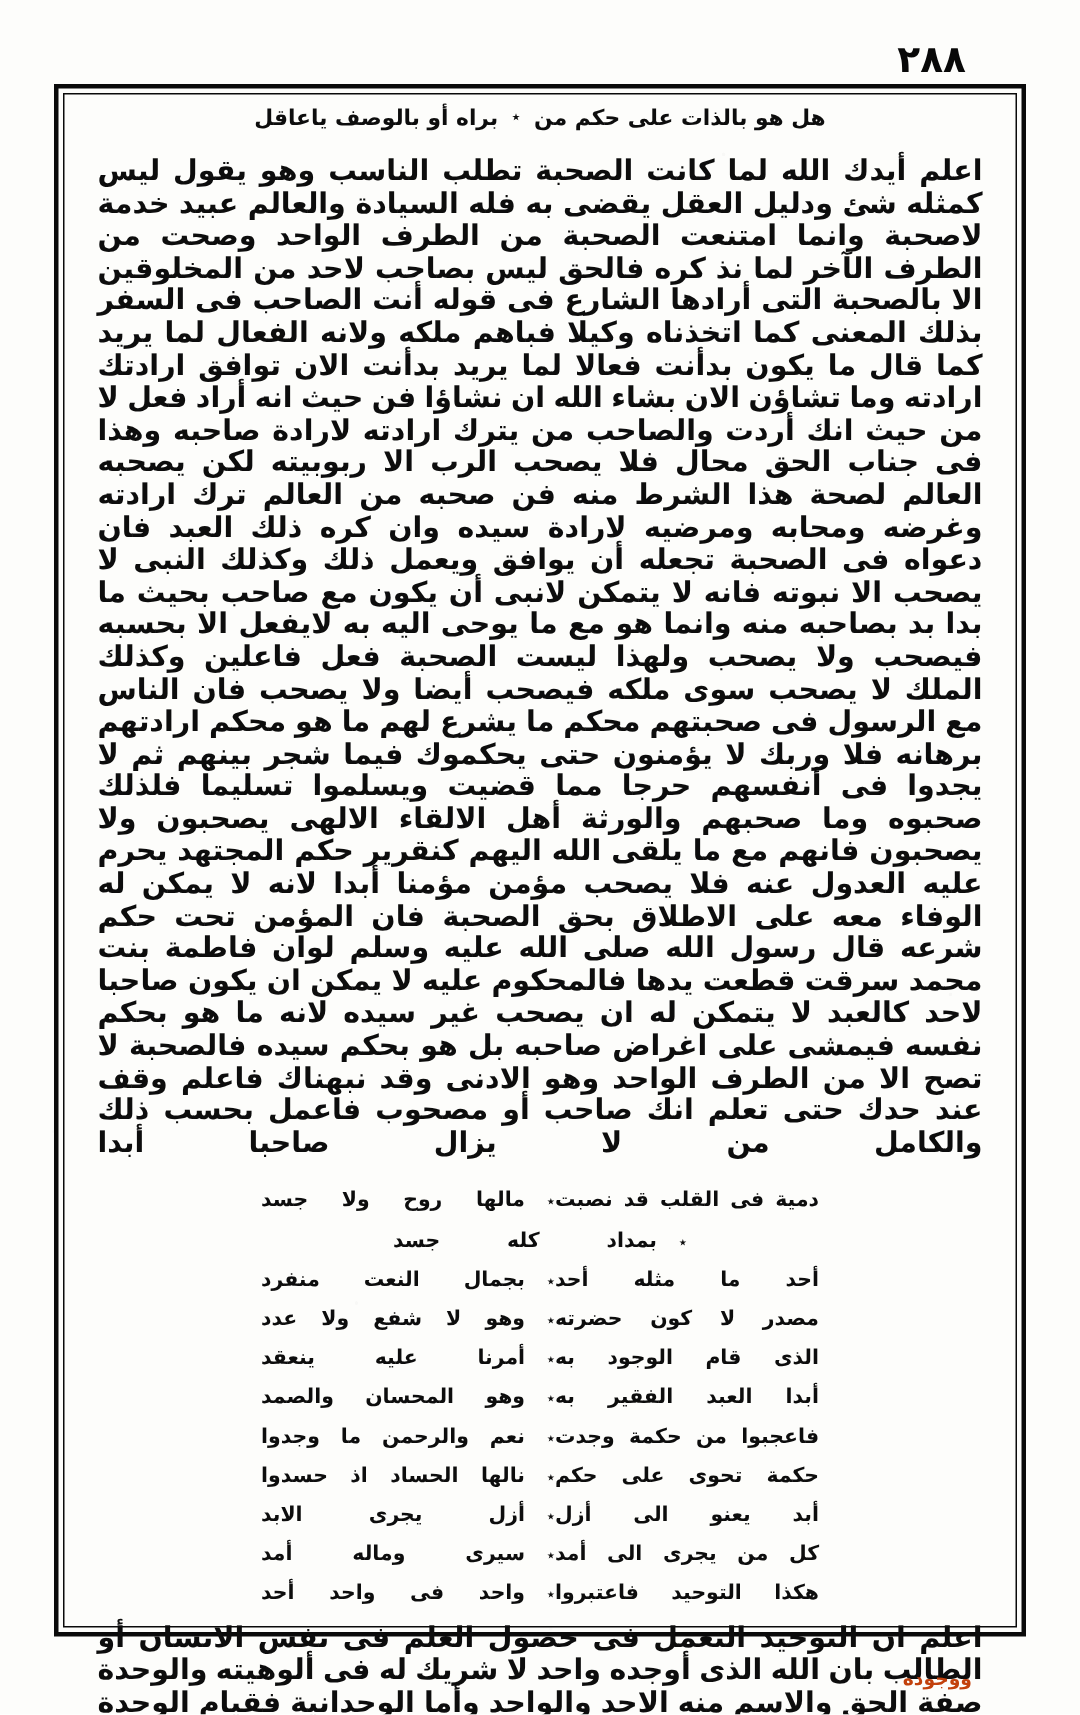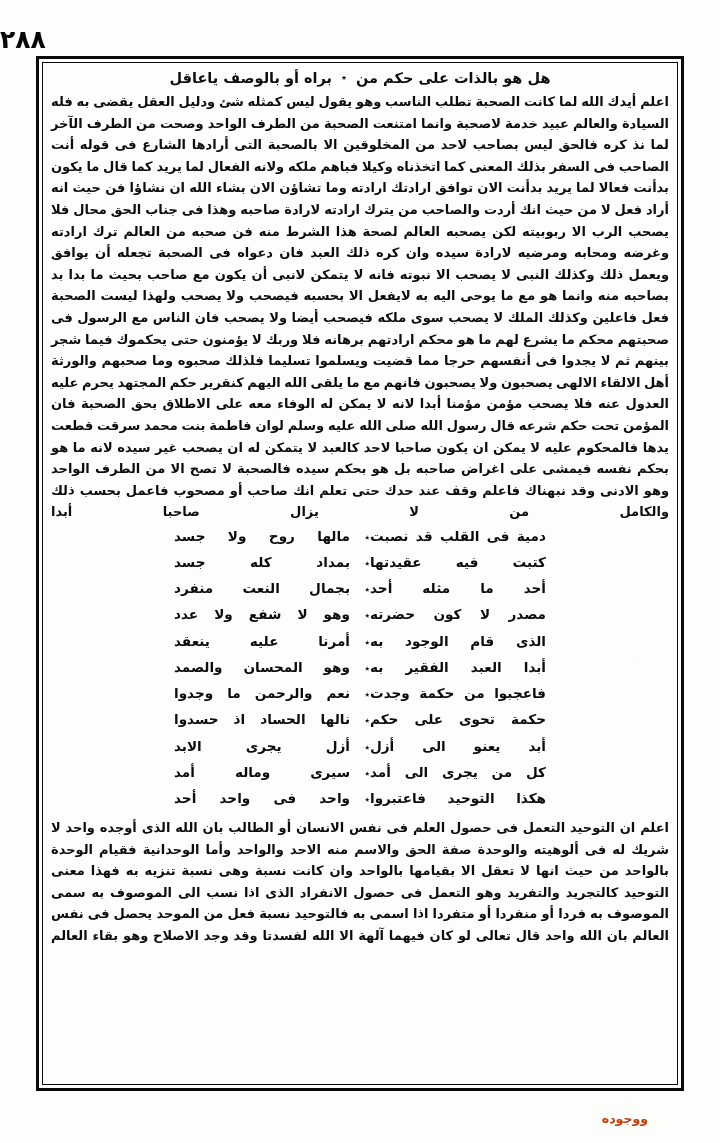--- a/index.html
+++ b/index.html
@@ -32,21 +32,21 @@
       radial-gradient(circle at 5% 66%,  rgba(0,0,0,.020) 0 1px, transparent 1.4px);
     opacity: .9;
   }
 
   
   .folio {
     position: absolute;
     top: 27px;
     left: 0;
     right: 76px;
-    text-align: left;
+    text-align: right;
     direction: rtl;
   }
   .folio-number {
     display: inline-block;
     font-size: 25px;
     font-weight: 700;
     letter-spacing: 1px;
     line-height: 1;
     color: #080808;
   }
@@ -88,26 +88,26 @@
     font-size: 14.5px;
     font-weight: 700;
     line-height: 20px;
     margin: 2px 0 3px 0;
     letter-spacing: .1px;
     white-space: nowrap;
   }
   .verse-head .sep { padding: 0 9px; font-size: 11px; vertical-align: 2px; }
 
   .prose {
-    font-size: 13px;
+    font-size: 19px;
     font-weight: 700;
     line-height: 21.6px;
     letter-spacing: -.2px;
     word-spacing: -1px;
-    margin: 1px;
+    margin: 15px;
     text-align: justify;
     text-align-last: justify;
   }
 
   
   .chapter-heading {
     text-align: center;
     text-align-last: center;
     font-size: 13.6px;
     font-weight: 700;
@@ -184,21 +184,20 @@
     <p class="prose">اعلم أيدك الله لما كانت الصحبة تطلب الناسب وهو يقول ليس كمثله شئ ودليل العقل يقضى به فله السيادة والعالم عبيد خدمة لاصحبة وانما امتنعت الصحبة من الطرف الواحد وصحت من الطرف الآخر لما نذ كره فالحق ليس بصاحب لاحد من المخلوقين الا بالصحبة التى أرادها الشارع فى قوله أنت الصاحب فى السفر بذلك المعنى كما اتخذناه وكيلا فباهم ملكه ولانه الفعال لما يريد كما قال ما يكون بدأنت فعالا لما يريد بدأنت الان توافق ارادتك ارادته وما تشاؤن الان بشاء الله ان نشاؤا فن حيث انه أراد فعل لا من حيث انك أردت والصاحب من يترك ارادته لارادة صاحبه وهذا فى جناب الحق محال فلا يصحب الرب الا ربوبيته لكن يصحبه العالم لصحة هذا الشرط منه فن صحبه من العالم ترك ارادته وغرضه ومحابه ومرضيه لارادة سيده وان كره ذلك العبد فان دعواه فى الصحبة تجعله أن يوافق ويعمل ذلك وكذلك النبى لا يصحب الا نبوته فانه لا يتمكن لانبى أن يكون مع صاحب بحيث ما بدا بد بصاحبه منه وانما هو مع ما يوحى اليه به لايفعل الا بحسبه فيصحب ولا يصحب ولهذا ليست الصحبة فعل فاعلين وكذلك الملك لا يصحب سوى ملكه فيصحب أيضا ولا يصحب فان الناس مع الرسول فى صحبتهم محكم ما يشرع لهم ما هو محكم ارادتهم برهانه فلا وربك لا يؤمنون حتى يحكموك فيما شجر بينهم ثم لا يجدوا فى أنفسهم حرجا مما قضيت ويسلموا تسليما فلذلك صحبوه وما صحبهم والورثة أهل الالقاء الالهى يصحبون ولا يصحبون فانهم مع ما يلقى الله اليهم كنقرير حكم المجتهد يحرم عليه العدول عنه فلا يصحب مؤمن مؤمنا أبدا لانه لا يمكن له الوفاء معه على الاطلاق بحق الصحبة فان المؤمن تحت حكم شرعه قال رسول الله صلى الله عليه وسلم لوان فاطمة بنت محمد سرقت قطعت يدها فالمحكوم عليه لا يمكن ان يكون صاحبا لاحد كالعبد لا يتمكن له ان يصحب غير سيده لانه ما هو بحكم نفسه فيمشى على اغراض صاحبه بل هو بحكم سيده فالصحبة لا تصح الا من الطرف الواحد وهو الادنى وقد نبهناك فاعلم وقف عند حدك حتى تعلم انك صاحب أو مصحوب فاعمل بحسب ذلك والكامل من لا يزال صاحبا أبدا</p>
 
 
     <div class="poem">
         <div class="poem-line">
           <span class="hemi a">دمية فى القلب قد نصبت</span>
           <span class="star">٭</span>
           <span class="hemi b">مالها روح ولا جسد</span>
         </div>
         <div class="poem-line">
-          <span class="hemi a">كتبت فيه عقيدتها</span>
           <span class="star">٭</span>
           <span class="hemi b">بمداد كله جسد</span>
         </div>
         <div class="poem-line">
           <span class="hemi a">أحد ما مثله أحد</span>
           <span class="star">٭</span>
           <span class="hemi b">بجمال النعت منفرد</span>
         </div>
         <div class="poem-line">
           <span class="hemi a">مصدر لا كون حضرته</span>

